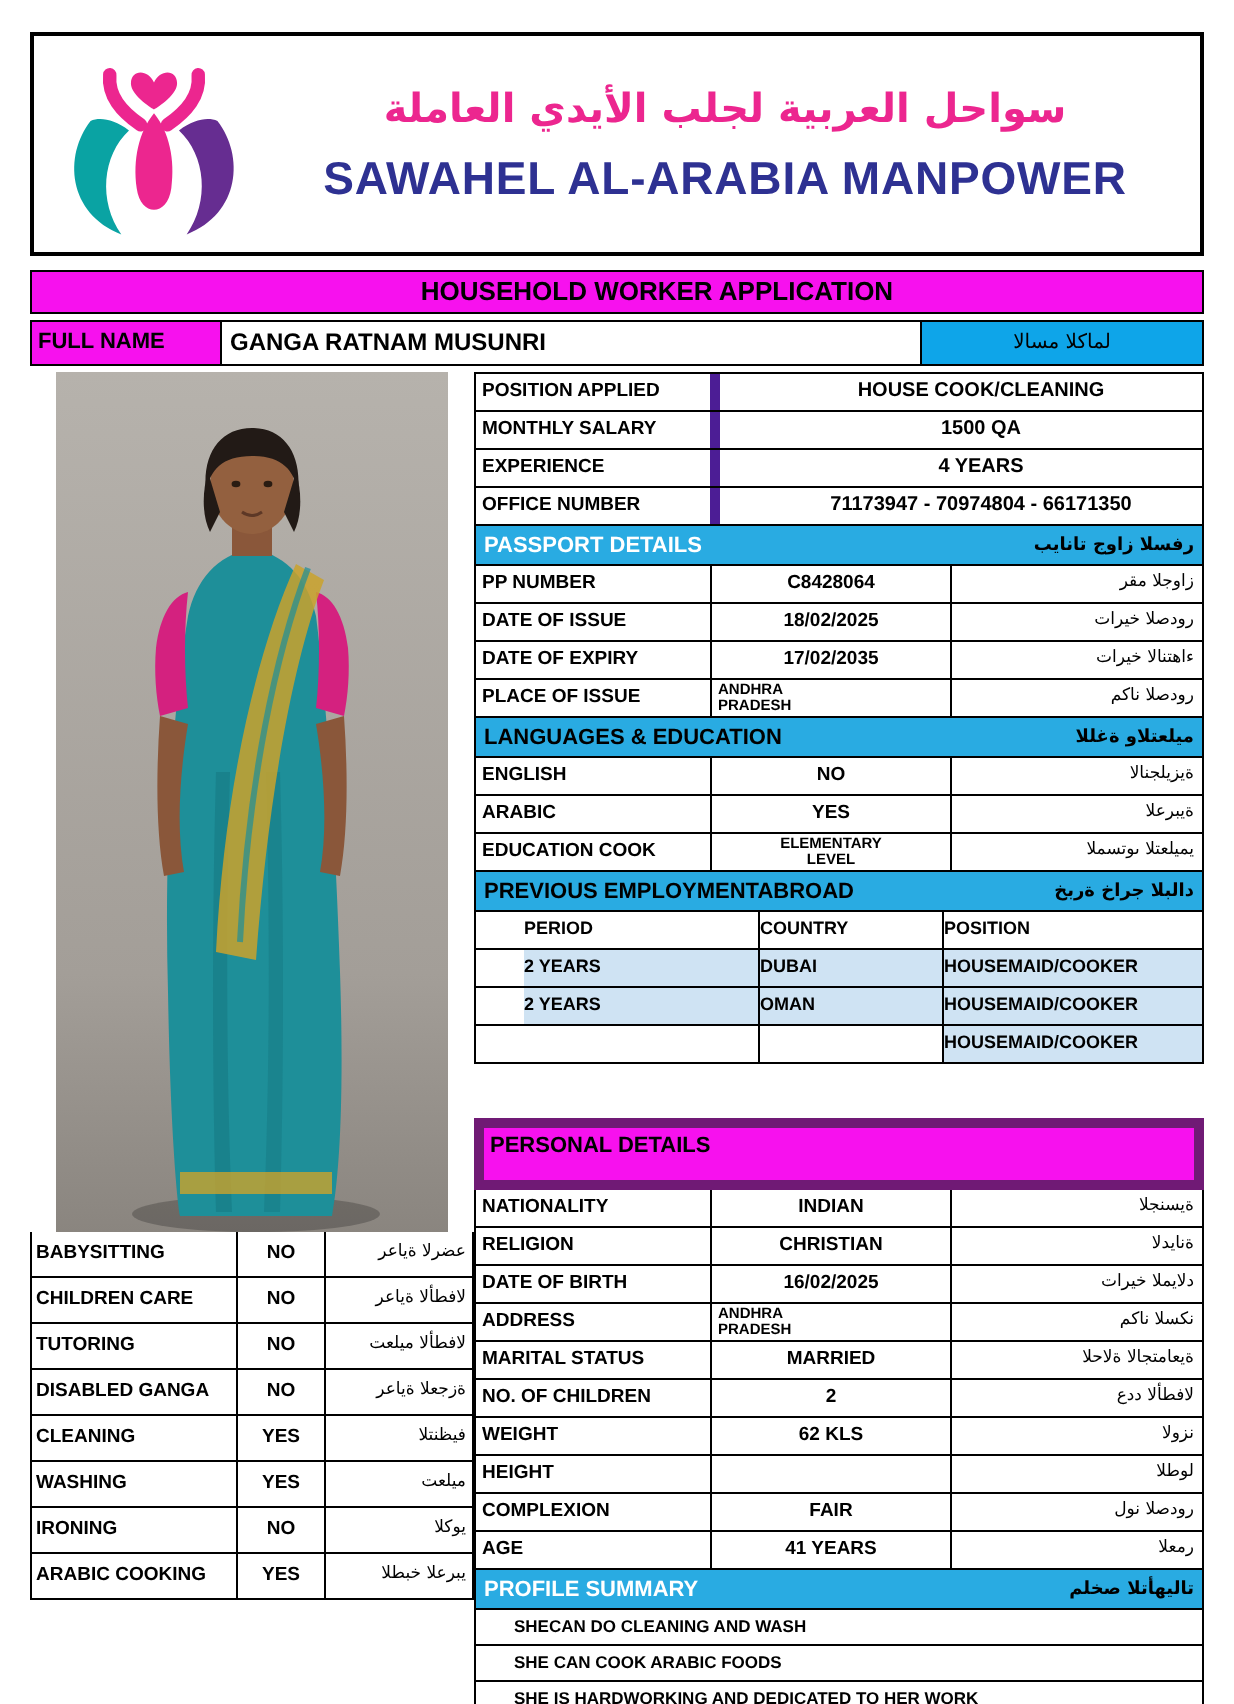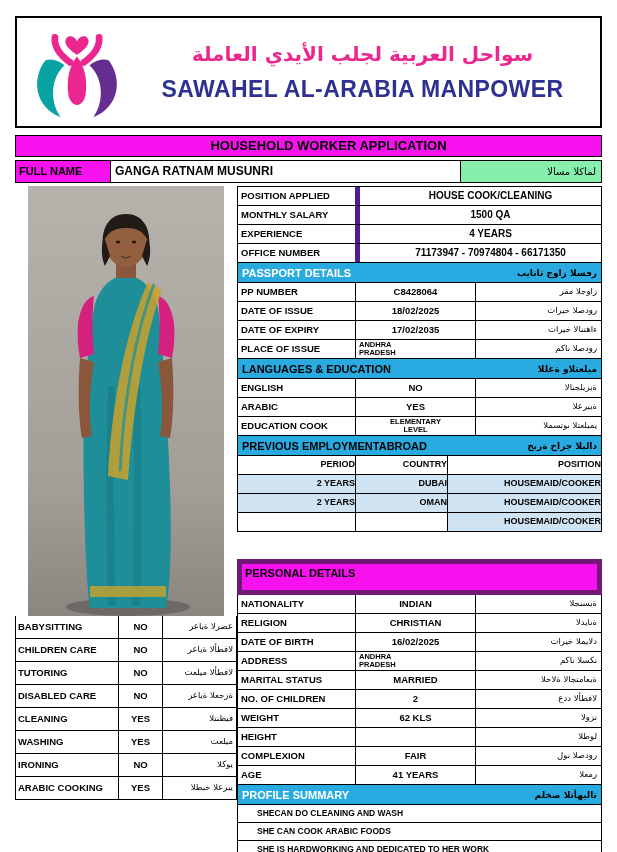--- a/index.html
+++ b/index.html
@@ -12,21 +12,21 @@
   .header-text{flex:1;text-align:center;}
   .title-ar{color:#ec268f;font-size:20px;font-weight:bold;font-family:"DejaVu Sans",sans-serif;direction:rtl;}
   .title-en{color:#2e3192;font-size:23px;font-weight:bold;margin-top:10px;letter-spacing:.4px;}
 
   .banner{margin-top:7px;background:#f711ee;border:1px solid #000;height:20px;line-height:20px;
     text-align:center;font-weight:bold;font-size:13px;box-sizing:content-box;padding-left:40px;}
 
   .fn-row{margin-top:3px;display:flex;border:1px solid #000;height:21px;}
   .fn-label{background:#f711ee;width:95px;font-weight:bold;font-size:11px;line-height:21px;padding-left:3px;border-right:1px solid #000;box-sizing:border-box;}
   .fn-value{flex:1;font-weight:bold;font-size:12px;line-height:21px;padding-left:4px;border-right:1px solid #000;}
-  .fn-ar{background:#86efac;width:140px;font-size:10px;line-height:21px;padding:0 5px;direction:rtl;text-align:right;
+  .fn-ar{background:#0ea5e9;width:140px;font-size:10px;line-height:21px;padding:0 5px;direction:rtl;text-align:center;
     font-family:"DejaVu Sans",sans-serif;box-sizing:border-box;}
 
   .main{margin-top:3px;display:flex;align-items:flex-start;}
   .left-col{width:222px;flex:none;}
   .right-col{flex:1;min-width:0;}
 
   .photo-wrap{height:430px;display:flex;justify-content:center;}
   .photo{width:196px;height:430px;}
 
   
@@ -45,21 +45,21 @@
   .val{flex:1;border-left:5px solid #4c1d95;font-weight:bold;font-size:10px;line-height:17px;text-align:center;padding-left:20px;}
   .val3{width:120px;flex:none;border-left:1px solid #000;font-weight:bold;font-size:9.5px;line-height:17px;text-align:center;}
   .ar{flex:1;border-left:1px solid #000;font-size:8.5px;line-height:17px;padding-right:4px;direction:rtl;
     font-family:"DejaVu Sans",sans-serif;}
   .wrapL{display:flex;align-items:center;}
   .wrapL span{display:block;max-width:48px;font-size:7.5px;line-height:8px;text-align:left;padding-left:3px;font-weight:bold;}
   .wrapC{display:flex;align-items:center;justify-content:center;}
   .wrapC span{display:block;max-width:62px;font-size:7.5px;line-height:8px;text-align:center;font-weight:bold;}
 
   
-  .erow{display:flex;height:18px;border:1px solid #000;border-top:none;font-weight:bold;text-align:right;}
+  .erow{display:flex;height:18px;border:1px solid #000;border-top:none;font-weight:bold;text-align:left;padding-left:24px;}
   .ec1{width:117px;flex:none;font-size:9px;line-height:17px;box-sizing:border-box;}
   .ec2{width:93px;flex:none;border-left:1px solid #000;border-right:1px solid #000;font-size:9px;line-height:17px;box-sizing:border-box;}
   .ec3{flex:1;font-size:9px;line-height:17px;overflow:hidden;}
   .fill{background:#cfe3f3;}
 
   .gap{height:27px;}
   .mag-hdr{height:36px;line-height:18px;border:5px solid #701a75;background:#f711ee;font-weight:bold;
     font-size:11px;padding-left:3px;box-sizing:border-box;}
 
   .pline{height:18px;line-height:17px;border:1px solid #000;border-top:none;font-weight:bold;font-size:8.5px;padding-left:19px;box-sizing:border-box;}
@@ -147,21 +147,21 @@
         <div class="sk-lbl">CHILDREN CARE</div>
         <div class="sk-val">NO</div>
         <div class="sk-ar">لافطألا ةياعر</div>
       </div>
       <div class="skrow">
         <div class="sk-lbl">TUTORING</div>
         <div class="sk-val">NO</div>
         <div class="sk-ar">لافطألا ميلعت</div>
       </div>
       <div class="skrow">
-        <div class="sk-lbl">DISABLED CARE</div>
+        <div class="sk-lbl">DISABLED GANGA</div>
         <div class="sk-val">NO</div>
         <div class="sk-ar">ةزجعلا ةياعر</div>
       </div>
       <div class="skrow">
         <div class="sk-lbl">CLEANING</div>
         <div class="sk-val">YES</div>
         <div class="sk-ar">فيظنتلا</div>
       </div>
       <div class="skrow">
         <div class="sk-lbl">WASHING</div>

